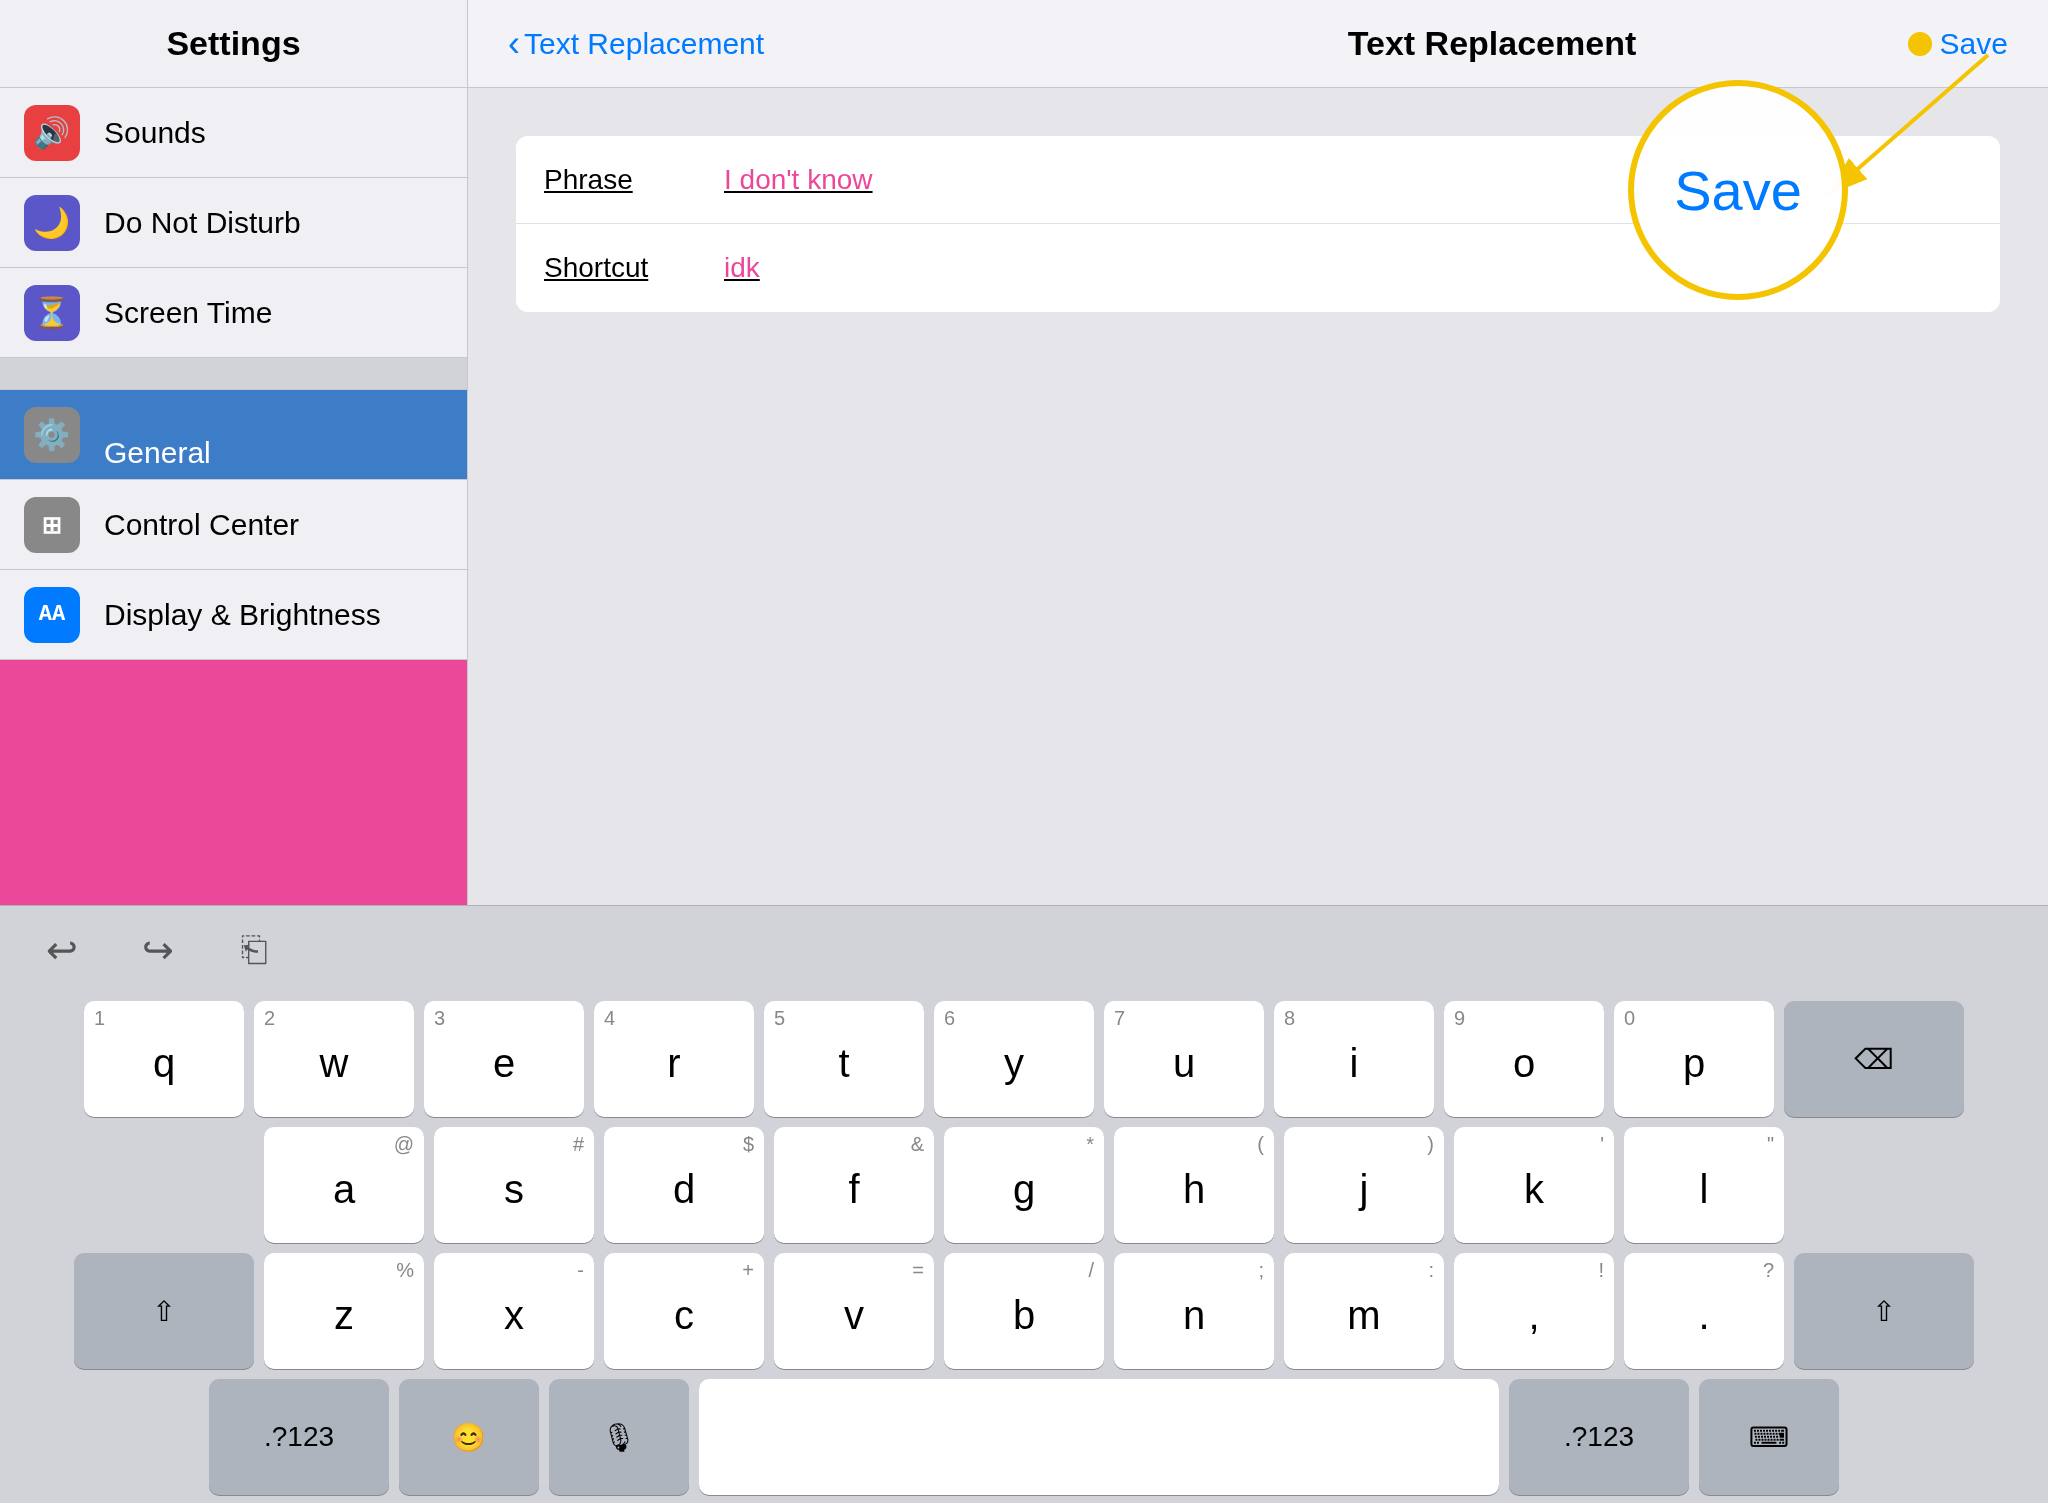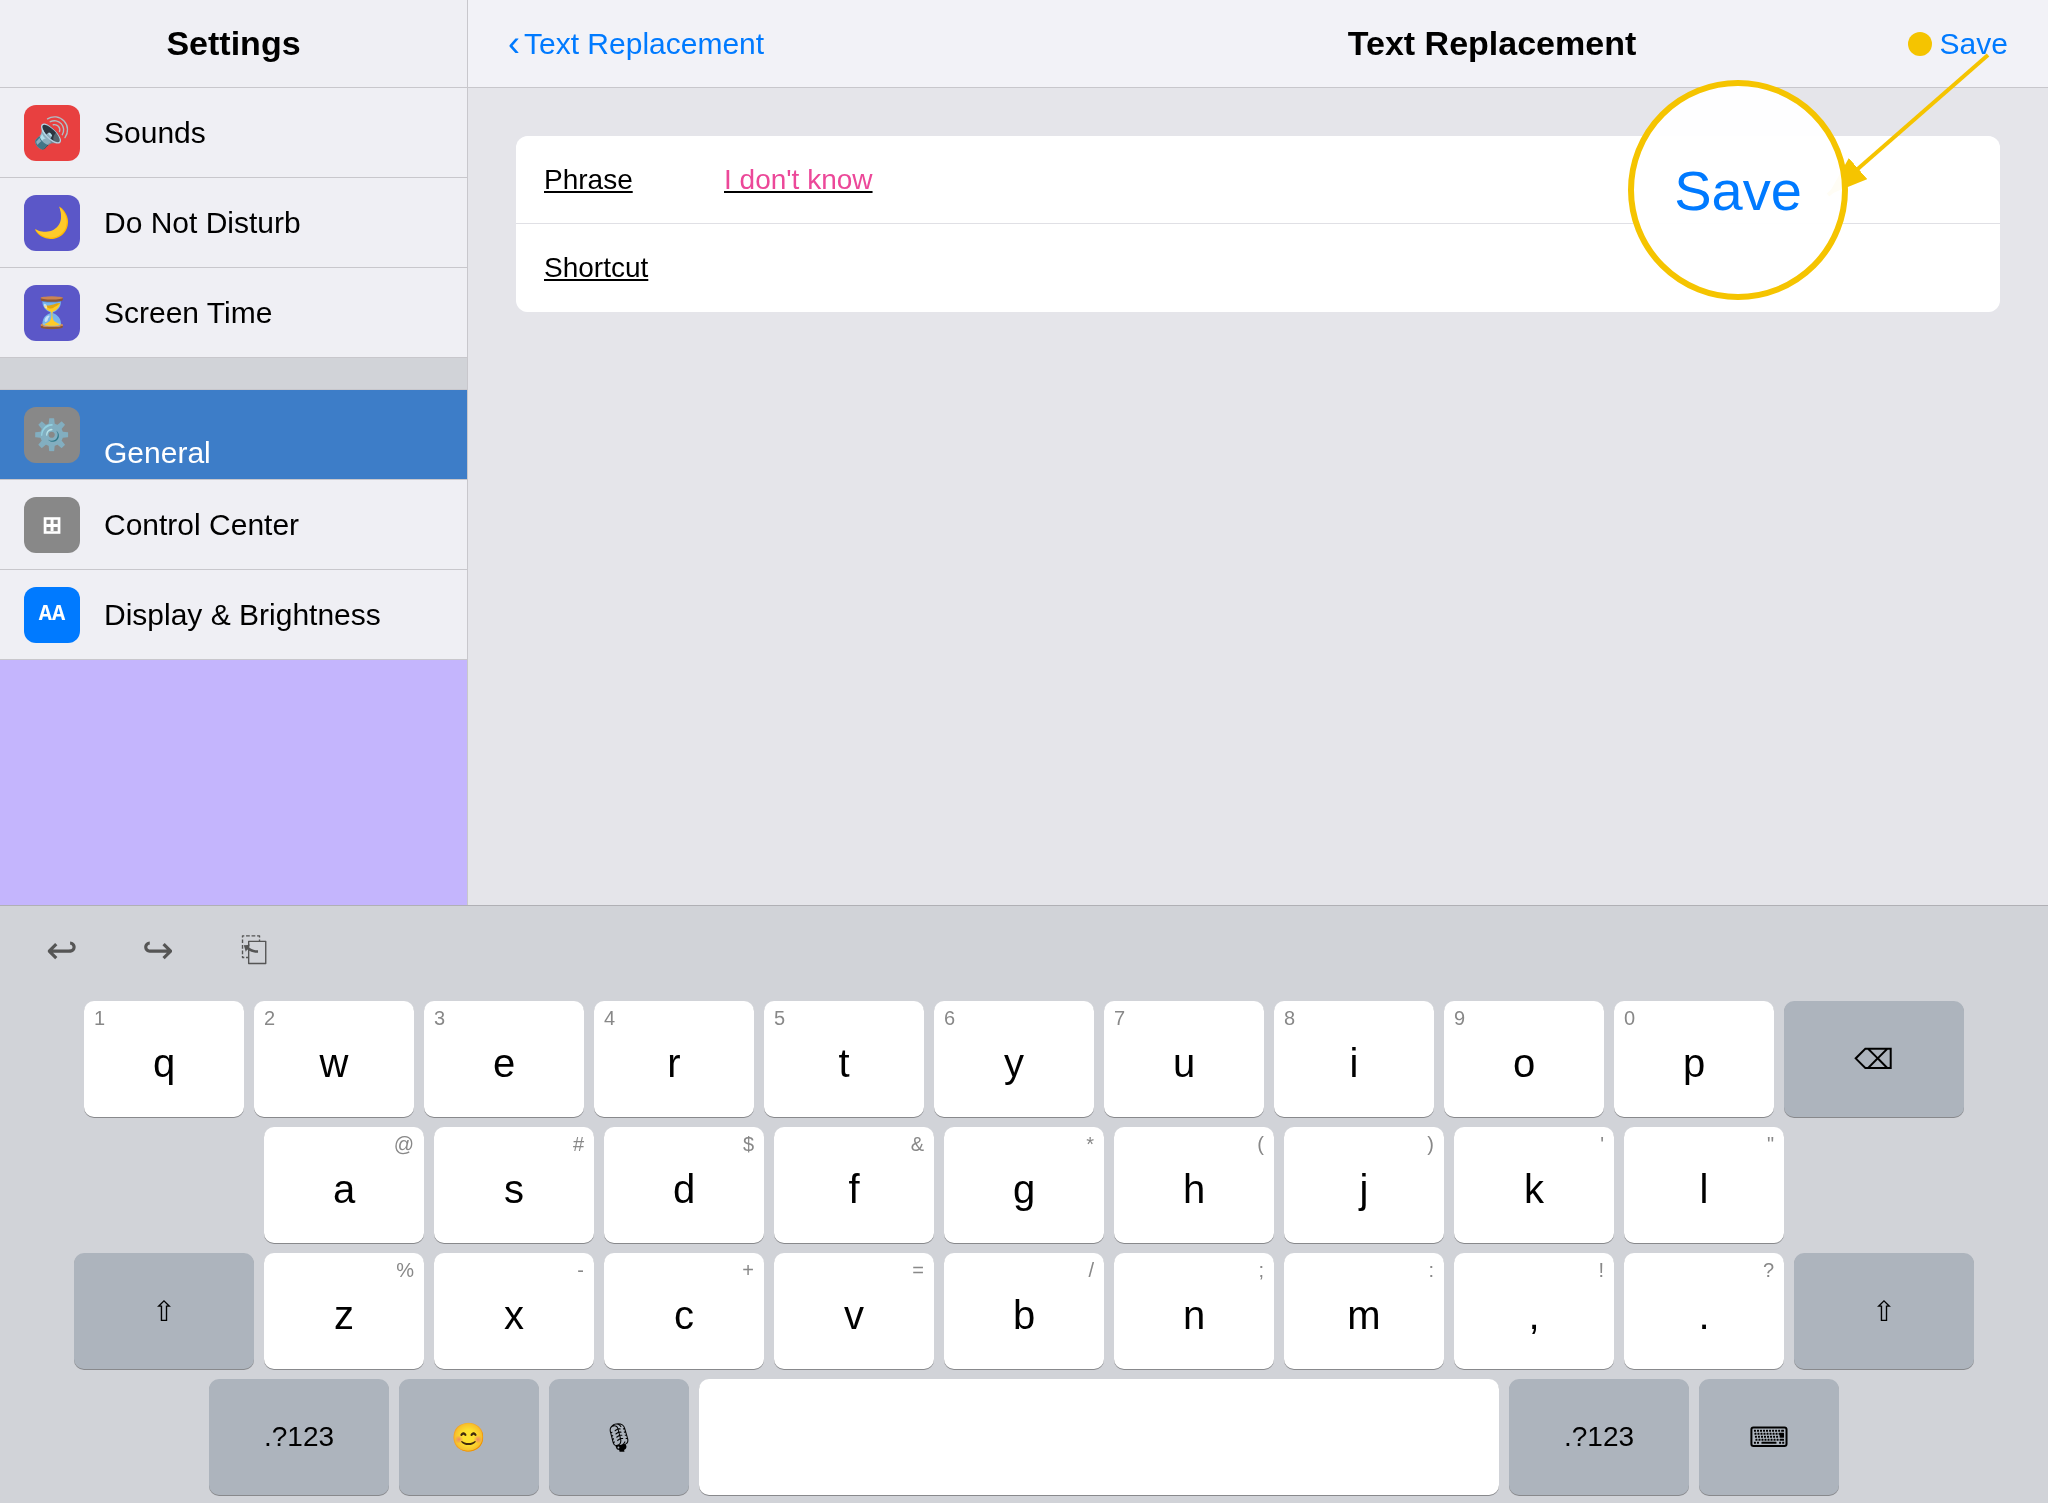--- a/index.html
+++ b/index.html
@@ -1,21 +1,21 @@
 <!DOCTYPE html>
 <html><head>
   <meta charset="utf-8">
   <style>
     * { box-sizing: border-box; margin: 0; padding: 0; }
     body { width: 2048px; height: 1503px; overflow: hidden; font-family: -apple-system, 'SF Pro Text', 'Helvetica Neue', sans-serif; background: #d1d3d8; }
 
     
     .app-container { display: flex; flex-direction: column; width: 2048px; height: 1503px; }
     .top-section { display: flex; flex-direction: row; height: 905px; }
-    .sidebar { width: 468px; background: #c4b5fd; border-right: 1px solid #c8c7cc; display: flex; flex-direction: column; }
+    .sidebar { width: 468px; background: #ec4899; border-right: 1px solid #c8c7cc; display: flex; flex-direction: column; }
     .detail-panel { flex: 1; background: #e5e5ea; display: flex; flex-direction: column; }
 
     
     .sidebar-header { height: 88px; display: flex; align-items: center; justify-content: center; border-bottom: 1px solid #c8c7cc; background: #efeff4; }
     .sidebar-header-title { font-size: 34px; font-weight: 600; color: #000; }
 
     
     .sidebar-item { display: flex; align-items: center; padding: 0 24px; height: 90px; border-bottom: 1px solid #c8c7cc; cursor: pointer; background: #efeff4; }
     .sidebar-item.active { background: #3d7dc8; }
     .sidebar-item.active .sidebar-item-label { color: #fff; margin-top: 36px; }
@@ -139,20 +139,21 @@
       </div>
 
       <div style="padding: 24px;">
         <div class="detail-content">
           <div class="detail-row">
             <span class="detail-row-label">Phrase</span>
             <span class="detail-row-value">I don't know</span>
           </div>
           <div class="detail-row">
             <span class="detail-row-label">Shortcut</span>
+            <span class="detail-row-value">idk</span>
           </div>
         </div>
       </div>
 
       <div style="position:absolute; top:0; right:0; width:600px; height:320px; pointer-events:none;">
 
         <svg style="position:absolute;top:0;right:0;width:100%;height:100%;">
           <line x1="540" y1="55" x2="380" y2="195" stroke="#f5c400" stroke-width="4" marker-end="url(#arrowhead)"></line>
           <defs>
             <marker id="arrowhead" markerWidth="10" markerHeight="7" refX="10" refY="3.5" orient="auto">

